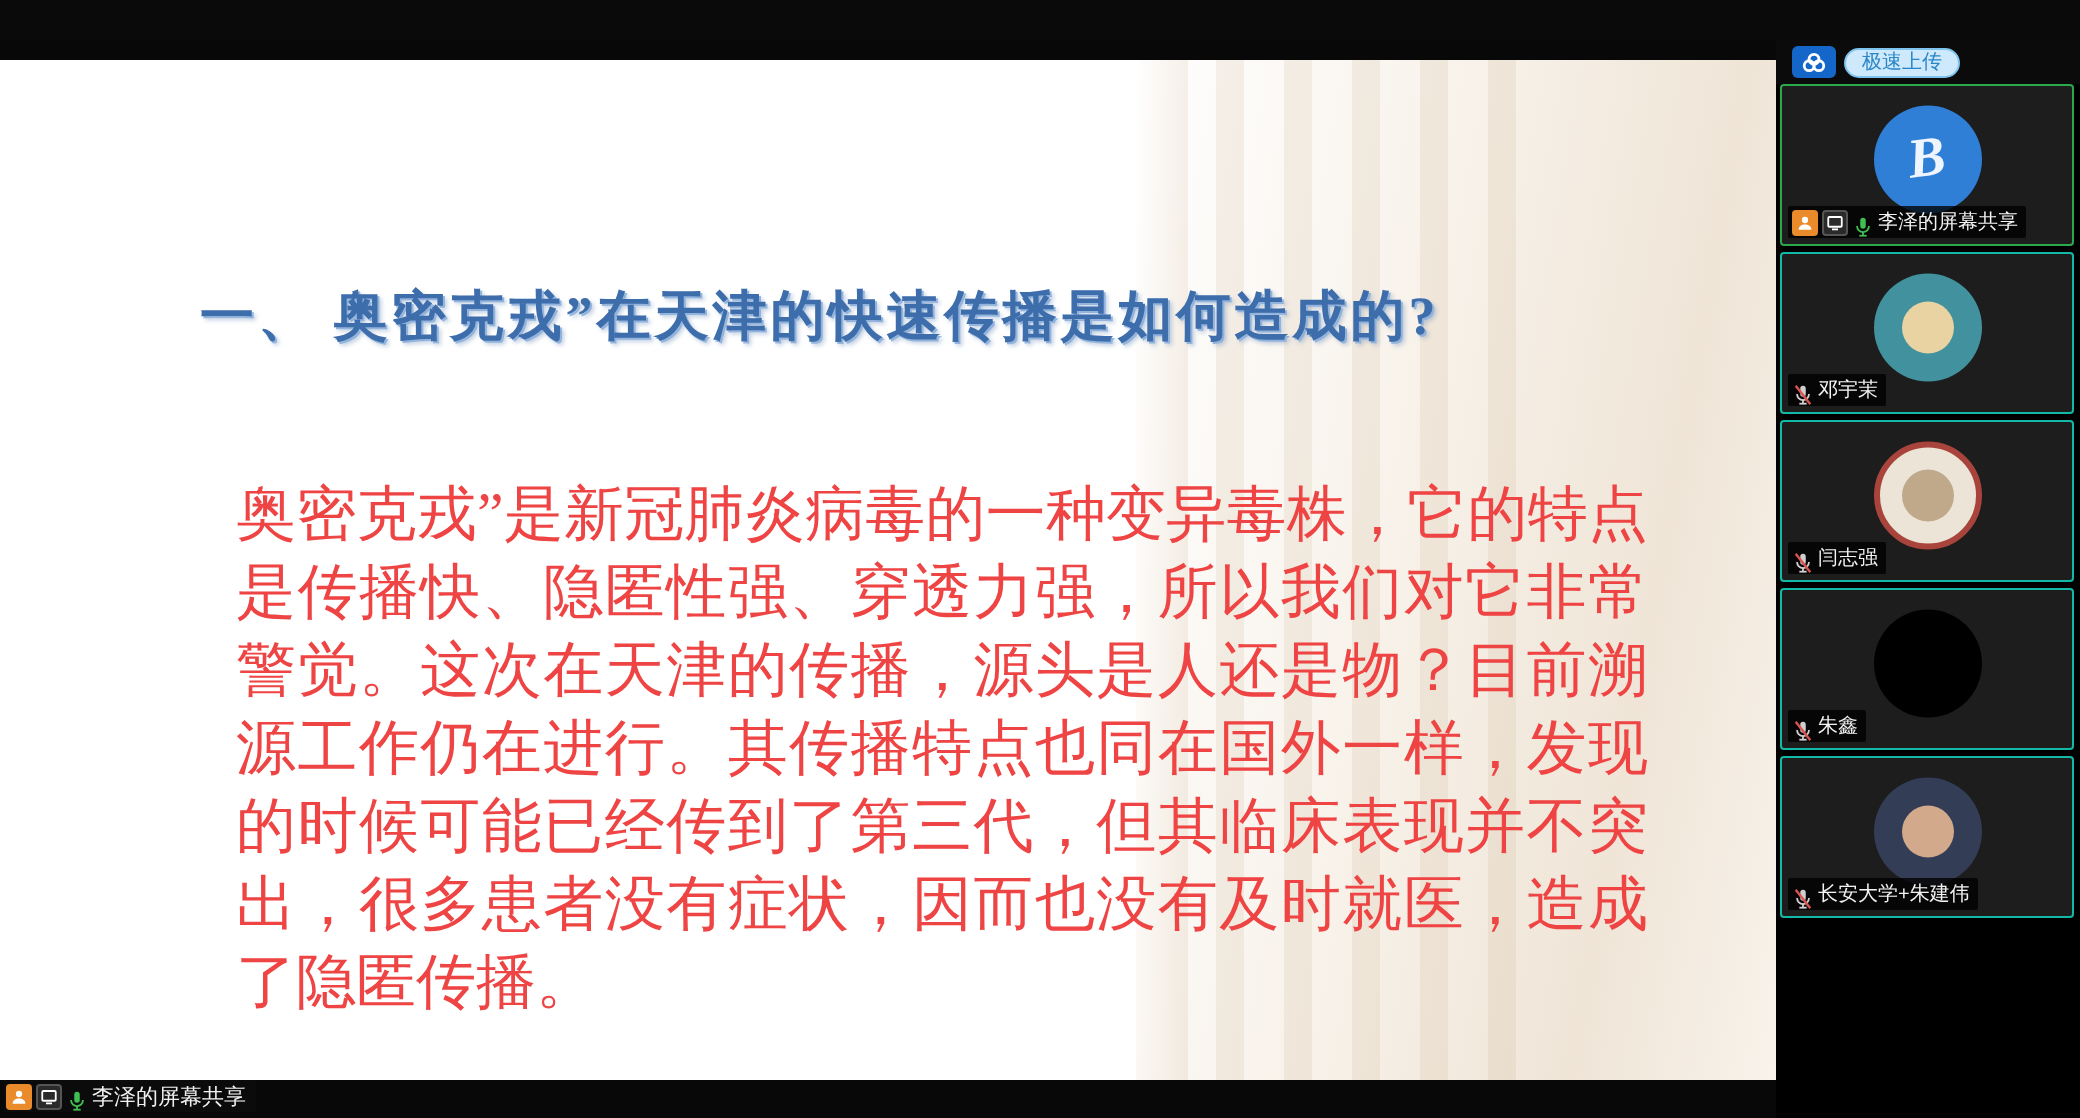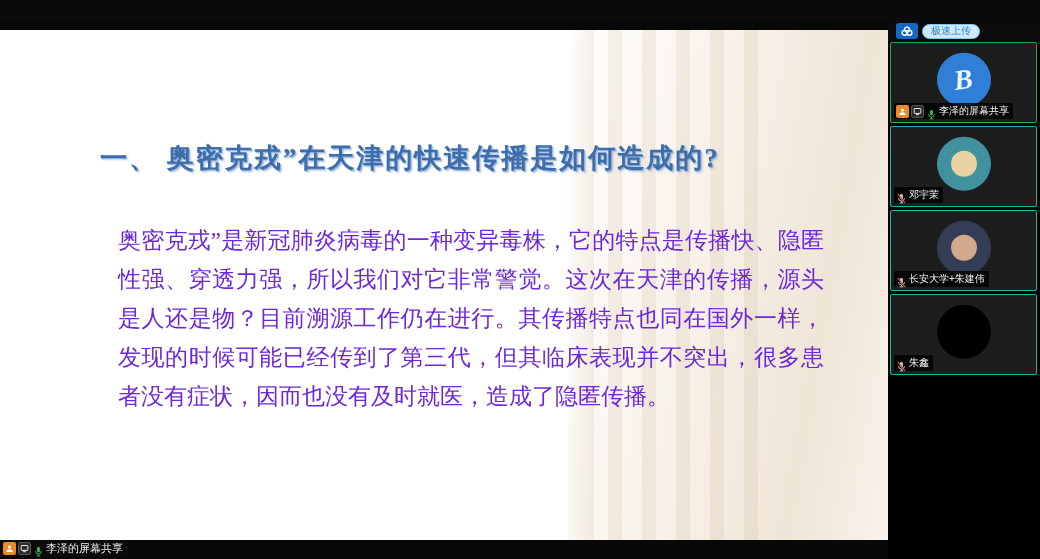--- a/index.html
+++ b/index.html
@@ -35,22 +35,22 @@
   .slide-watermark { position:absolute; right:0; top:0; width:320px; height:100%;
     background:linear-gradient(100deg, rgba(255,255,255,0) 0%, rgba(226,203,172,.28) 45%, rgba(214,186,150,.38) 75%, rgba(232,214,188,.3) 100%); }
   .slide-watermark:before { content:""; position:absolute; left:40px; top:0; bottom:0; width:150px;
     background:repeating-linear-gradient(90deg, rgba(190,160,120,.14) 0 14px, rgba(255,255,255,0) 14px 34px); }
   .slide-watermark:after { content:""; position:absolute; left:0; top:0; bottom:0; width:26px;
     background:linear-gradient(90deg, rgba(255,255,255,0), rgba(205,175,140,.18)); }
   .slide-title { position:absolute; left:100px; top:110px; width:760px;
     font-size:27px; font-weight:bold; letter-spacing:2px; color:#3e6dab;
     text-shadow:1px 1px 0 rgba(140,175,220,.9), 2px 2px 2px rgba(120,150,190,.45);
     font-family:"Liberation Serif","DejaVu Serif",serif; }
-  .slide-body { position:absolute; left:118px; top:191px; width:706px;
-    font-size:23px; line-height:39px; color:#6d28d9; text-align:justify;
+  .slide-body { position:absolute; left:118px; top:208px; width:706px;
+    font-size:30px; line-height:39px; color:#ef4444; text-align:justify;
     font-family:"Liberation Serif","DejaVu Serif",serif; }
 
   
   .share-banner { position:absolute; left:2px; bottom:3px; height:16px; display:flex;
     align-items:center; gap:2px; background:rgba(12,12,12,.95); padding:1px 5px 1px 1px; z-index:20; }
   .share-banner .banner-label { font-size:11px; color:#f0f0f0; white-space:nowrap; }
 
   
   .chip { display:inline-flex; width:13px; height:13px; border-radius:2px;
     align-items:center; justify-content:center; flex:0 0 auto; }
@@ -166,44 +166,59 @@
                   <rect x="9" y="2" width="6" height="12" rx="3" fill="#cfcfcf"></rect>
   <path d="M5.5 11a6.5 6.5 0 0 0 13 0" fill="none" stroke="#cfcfcf" stroke-width="2"></path>
   <line x1="12" y1="17.5" x2="12" y2="21" stroke="#cfcfcf" stroke-width="2"></line>
   <line x1="8" y1="21.5" x2="16" y2="21.5" stroke="#cfcfcf" stroke-width="2"></line>
   <line x1="4" y1="2" x2="20" y2="22" stroke="#d9534f" stroke-width="2.6"></line>
                 </svg></span>
               <span class="name">邓宇茉</span>
             </div>
           </div>
           <div class="tile">
+            <div class="avatar" style="background: rgb(236, 228, 214); border: 3px solid rgb(168, 68, 60);">
+              <span class="inner" style="background: rgb(191, 169, 138);"></span>
+            </div>
+            <div class="tile-label">
+              <span class="mic"><svg viewBox="0 0 24 24">
+                  <rect x="9" y="2" width="6" height="12" rx="3" fill="#cfcfcf"></rect>
+  <path d="M5.5 11a6.5 6.5 0 0 0 13 0" fill="none" stroke="#cfcfcf" stroke-width="2"></path>
+  <line x1="12" y1="17.5" x2="12" y2="21" stroke="#cfcfcf" stroke-width="2"></line>
+  <line x1="8" y1="21.5" x2="16" y2="21.5" stroke="#cfcfcf" stroke-width="2"></line>
+  <line x1="4" y1="2" x2="20" y2="22" stroke="#d9534f" stroke-width="2.6"></line>
+                </svg></span>
+              <span class="name">闫志强</span>
+            </div>
+          </div>
+          <div class="tile">
+            <div class="avatar" style="background: rgb(0, 0, 0);"></div>
+            <div class="tile-label">
+              <span class="mic"><svg viewBox="0 0 24 24">
+                  <rect x="9" y="2" width="6" height="12" rx="3" fill="#cfcfcf"></rect>
+  <path d="M5.5 11a6.5 6.5 0 0 0 13 0" fill="none" stroke="#cfcfcf" stroke-width="2"></path>
+  <line x1="12" y1="17.5" x2="12" y2="21" stroke="#cfcfcf" stroke-width="2"></line>
+  <line x1="8" y1="21.5" x2="16" y2="21.5" stroke="#cfcfcf" stroke-width="2"></line>
+  <line x1="4" y1="2" x2="20" y2="22" stroke="#d9534f" stroke-width="2.6"></line>
+                </svg></span>
+              <span class="name">朱鑫</span>
+            </div>
+          </div>
+          <div class="tile">
             <div class="avatar" style="background: rgb(51, 61, 85);">
               <span class="inner" style="background: rgb(211, 169, 140);"></span>
             </div>
             <div class="tile-label">
               <span class="mic"><svg viewBox="0 0 24 24">
                   <rect x="9" y="2" width="6" height="12" rx="3" fill="#cfcfcf"></rect>
   <path d="M5.5 11a6.5 6.5 0 0 0 13 0" fill="none" stroke="#cfcfcf" stroke-width="2"></path>
   <line x1="12" y1="17.5" x2="12" y2="21" stroke="#cfcfcf" stroke-width="2"></line>
   <line x1="8" y1="21.5" x2="16" y2="21.5" stroke="#cfcfcf" stroke-width="2"></line>
   <line x1="4" y1="2" x2="20" y2="22" stroke="#d9534f" stroke-width="2.6"></line>
                 </svg></span>
               <span class="name">长安大学+朱建伟</span>
             </div>
           </div>
-          <div class="tile">
-            <div class="avatar" style="background: rgb(0, 0, 0);"></div>
-            <div class="tile-label">
-              <span class="mic"><svg viewBox="0 0 24 24">
-                  <rect x="9" y="2" width="6" height="12" rx="3" fill="#cfcfcf"></rect>
-  <path d="M5.5 11a6.5 6.5 0 0 0 13 0" fill="none" stroke="#cfcfcf" stroke-width="2"></path>
-  <line x1="12" y1="17.5" x2="12" y2="21" stroke="#cfcfcf" stroke-width="2"></line>
-  <line x1="8" y1="21.5" x2="16" y2="21.5" stroke="#cfcfcf" stroke-width="2"></line>
-  <line x1="4" y1="2" x2="20" y2="22" stroke="#d9534f" stroke-width="2.6"></line>
-                </svg></span>
-              <span class="name">朱鑫</span>
-            </div>
-          </div>
         </div>
     </div>
 
   </div>
 </div>
 
 </body></html>

